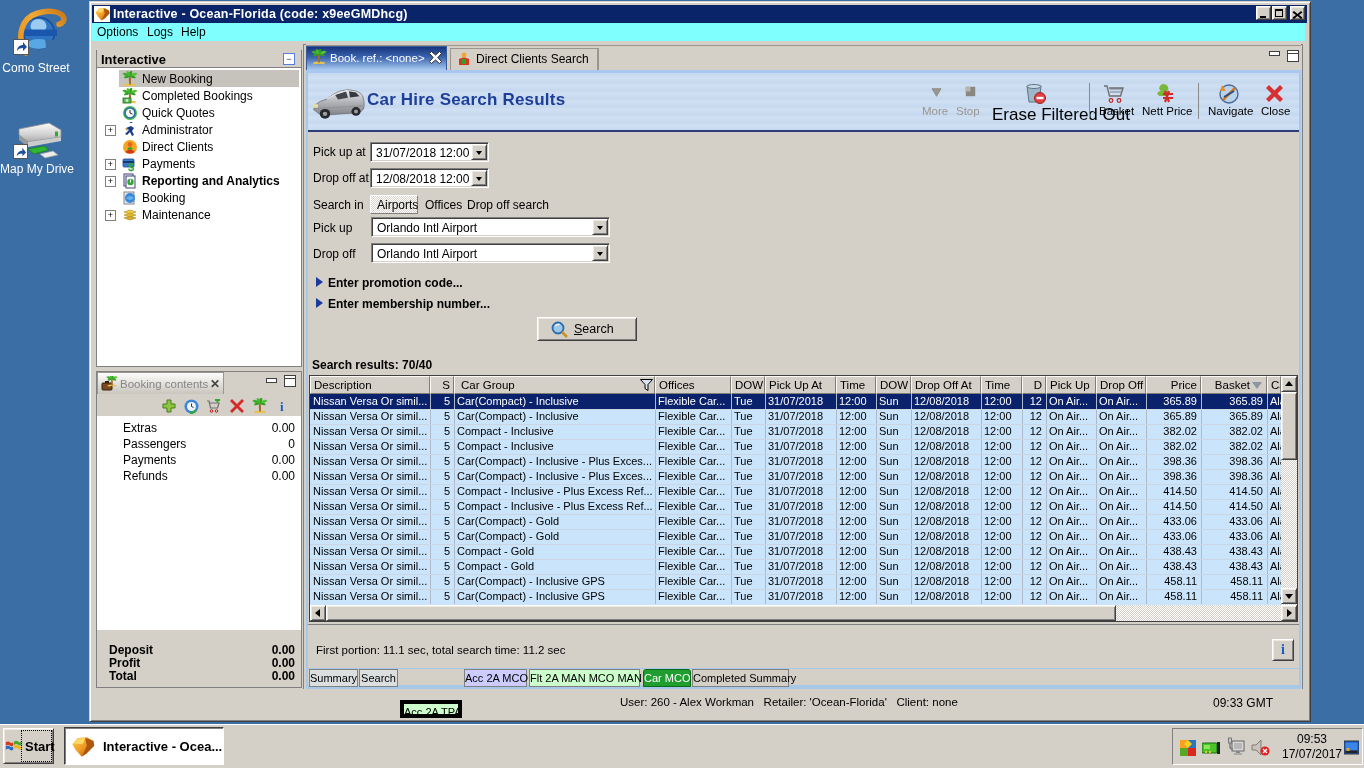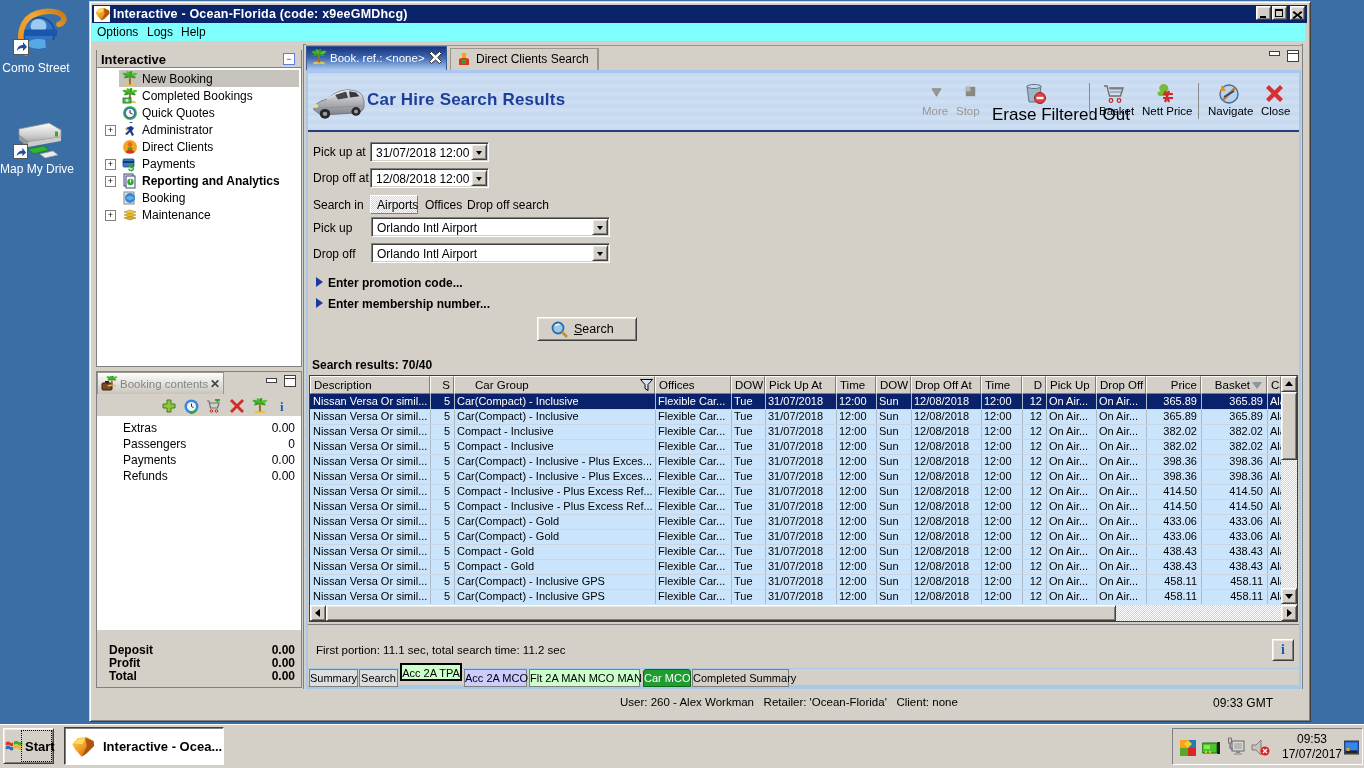--- a/index.html
+++ b/index.html
@@ -402,21 +402,21 @@
   <div class="abs" style="left:574px; top:322px; font-size:12.5px;"><span style="text-decoration:underline;">S</span>earch</div>
 </div>
 
 <div class="abs" style="left:312px; top:358px; font-size:12px; font-weight:bold;">Search results: 70/40</div>
 
 <div id="grid">
 <div class="abs" style="left:309px; top:375px; width:989px; height:247px; border:1px solid #404040; background:#c9e4fb;"></div>
 <div class="abs" style="left:310px; top:376px; width:987px; height:18px; background:#d4d0c8;"></div>
 <div class="abs" style="left:310px; top:376px; width:120px; height:18px; background:#d4d0c8; border:1px solid; border-color:#fdfbf6 #807c76 #807c76 #fdfbf6; font-size:11.5px; line-height:16px; overflow:hidden; white-space:nowrap; padding-left:3px;">Description</div>
 <div class="abs" style="left:430px; top:376px; width:24px; height:18px; background:#d4d0c8; border:1px solid; border-color:#fdfbf6 #807c76 #807c76 #fdfbf6; font-size:11.5px; line-height:16px; overflow:hidden; white-space:nowrap; text-align:right; padding-right:3px;">S</div>
-<div class="abs" style="left:454px; top:376px; width:201px; height:18px; background:#d4d0c8; border:1px solid; border-color:#fdfbf6 #807c76 #807c76 #fdfbf6; font-size:11.5px; line-height:16px; overflow:hidden; white-space:nowrap; padding-left:20px;">Car Group</div>
+<div class="abs" style="left:454px; top:376px; width:201px; height:18px; background:#d4d0c8; border:1px solid; border-color:#fdfbf6 #807c76 #807c76 #fdfbf6; font-size:11.5px; line-height:16px; overflow:hidden; white-space:nowrap; padding-left:6px;">Car Group</div>
 <div class="abs" style="left:655px; top:376px; width:76px; height:18px; background:#d4d0c8; border:1px solid; border-color:#fdfbf6 #807c76 #807c76 #fdfbf6; font-size:11.5px; line-height:16px; overflow:hidden; white-space:nowrap; padding-left:3px;">Offices</div>
 <div class="abs" style="left:731px; top:376px; width:34px; height:18px; background:#d4d0c8; border:1px solid; border-color:#fdfbf6 #807c76 #807c76 #fdfbf6; font-size:11.5px; line-height:16px; overflow:hidden; white-space:nowrap; padding-left:3px;">DOW</div>
 <div class="abs" style="left:765px; top:376px; width:71px; height:18px; background:#d4d0c8; border:1px solid; border-color:#fdfbf6 #807c76 #807c76 #fdfbf6; font-size:11.5px; line-height:16px; overflow:hidden; white-space:nowrap; padding-left:3px;">Pick Up At</div>
 <div class="abs" style="left:836px; top:376px; width:40px; height:18px; background:#d4d0c8; border:1px solid; border-color:#fdfbf6 #807c76 #807c76 #fdfbf6; font-size:11.5px; line-height:16px; overflow:hidden; white-space:nowrap; padding-left:3px;">Time</div>
 <div class="abs" style="left:876px; top:376px; width:35px; height:18px; background:#d4d0c8; border:1px solid; border-color:#fdfbf6 #807c76 #807c76 #fdfbf6; font-size:11.5px; line-height:16px; overflow:hidden; white-space:nowrap; padding-left:3px;">DOW</div>
 <div class="abs" style="left:911px; top:376px; width:70px; height:18px; background:#d4d0c8; border:1px solid; border-color:#fdfbf6 #807c76 #807c76 #fdfbf6; font-size:11.5px; line-height:16px; overflow:hidden; white-space:nowrap; padding-left:3px;">Drop Off At</div>
 <div class="abs" style="left:981px; top:376px; width:41px; height:18px; background:#d4d0c8; border:1px solid; border-color:#fdfbf6 #807c76 #807c76 #fdfbf6; font-size:11.5px; line-height:16px; overflow:hidden; white-space:nowrap; padding-left:3px;">Time</div>
 <div class="abs" style="left:1022px; top:376px; width:24px; height:18px; background:#d4d0c8; border:1px solid; border-color:#fdfbf6 #807c76 #807c76 #fdfbf6; font-size:11.5px; line-height:16px; overflow:hidden; white-space:nowrap; text-align:right; padding-right:3px;">D</div>
 <div class="abs" style="left:1046px; top:376px; width:50px; height:18px; background:#d4d0c8; border:1px solid; border-color:#fdfbf6 #807c76 #807c76 #fdfbf6; font-size:11.5px; line-height:16px; overflow:hidden; white-space:nowrap; padding-left:3px;">Pick Up</div>
 <div class="abs" style="left:1096px; top:376px; width:50px; height:18px; background:#d4d0c8; border:1px solid; border-color:#fdfbf6 #807c76 #807c76 #fdfbf6; font-size:11.5px; line-height:16px; overflow:hidden; white-space:nowrap; padding-left:3px;">Drop Off</div>
@@ -717,21 +717,21 @@
 <div class="abs" style="left:308px; top:624px; width:991px; height:1px; background:#808080;"></div>
 <div class="abs" style="left:316px; top:644px; font-size:11.5px;">First portion: 11.1 sec, total search time: 11.2 sec</div>
 <div class="abs raised" style="left:1272px; top:639px; width:22px; height:22px;"></div>
 <div class="abs" style="left:1281px; top:642px; font-size:14px; font-weight:bold; font-family:'Liberation Serif'; color:#1a5ac8;">i</div>
 
 <div id="btabs">
   <div class="abs" style="left:306px; top:668px; width:995px; height:1px; background:#a8c8e8;"></div>
   <div class="abs" style="left:306px; top:687px; width:995px; height:2px; background:#a8c8e8;"></div>
   <div class="abs" style="left:309px; top:669px; width:49px; height:18px; background:#dcdfe0; border:1px solid #808080; font-size:11px; text-align:center; line-height:16px; white-space:nowrap;">Summary</div>
   <div class="abs" style="left:359px; top:669px; width:39px; height:18px; background:#dcdfe0; border:1px solid #808080; font-size:11px; text-align:center; line-height:16px; white-space:nowrap;">Search</div>
-  <div class="abs" style="left:400px; top:663px; width:62px; height:18px; background:#ccffcc; border:2px solid #000000; font-size:11px; text-align:center; line-height:16px; white-space:nowrap;">Acc 2A TPA</div>
+  <div class="abs" style="left:400px; top:700px; width:62px; height:18px; background:#ccffcc; border:4px solid #000000; font-size:11px; text-align:center; line-height:16px; white-space:nowrap;">Acc 2A TPA</div>
   <div class="abs" style="left:464px; top:669px; width:63px; height:18px; background:#ccccff; border:1px solid #808080; font-size:11px; text-align:center; line-height:16px; white-space:nowrap;">Acc 2A MCO</div>
   <div class="abs" style="left:529px; top:669px; width:111px; height:18px; background:#ccffcc; border:1px solid #808080; font-size:11px; text-align:center; line-height:16px; white-space:nowrap;">Flt 2A MAN MCO MAN</div>
   <div class="abs" style="left:643px; top:669px; width:48px; height:18px; background:#1f9d2f; border:1px solid #0a6a1a; border-radius:3px 3px 0 0; font-size:11px; text-align:center; line-height:16px; white-space:nowrap; color:#fff;">Car MCO</div>
   <div class="abs" style="left:692px; top:669px; width:97px; height:18px; background:#d4d0c8; border:1px solid #808080; font-size:11px; text-align:center; line-height:16px; white-space:nowrap;">Completed Summary</div>
 </div>
 
 <div class="abs" style="left:620px; top:696px; font-size:11.5px;">User: 260 - Alex Workman&nbsp;&nbsp;&nbsp;Retailer: 'Ocean-Florida'&nbsp;&nbsp;&nbsp;Client: none</div>
 <div class="abs t12" style="left:1213px; top:696px;">09:33 GMT</div>
 </div>
 

